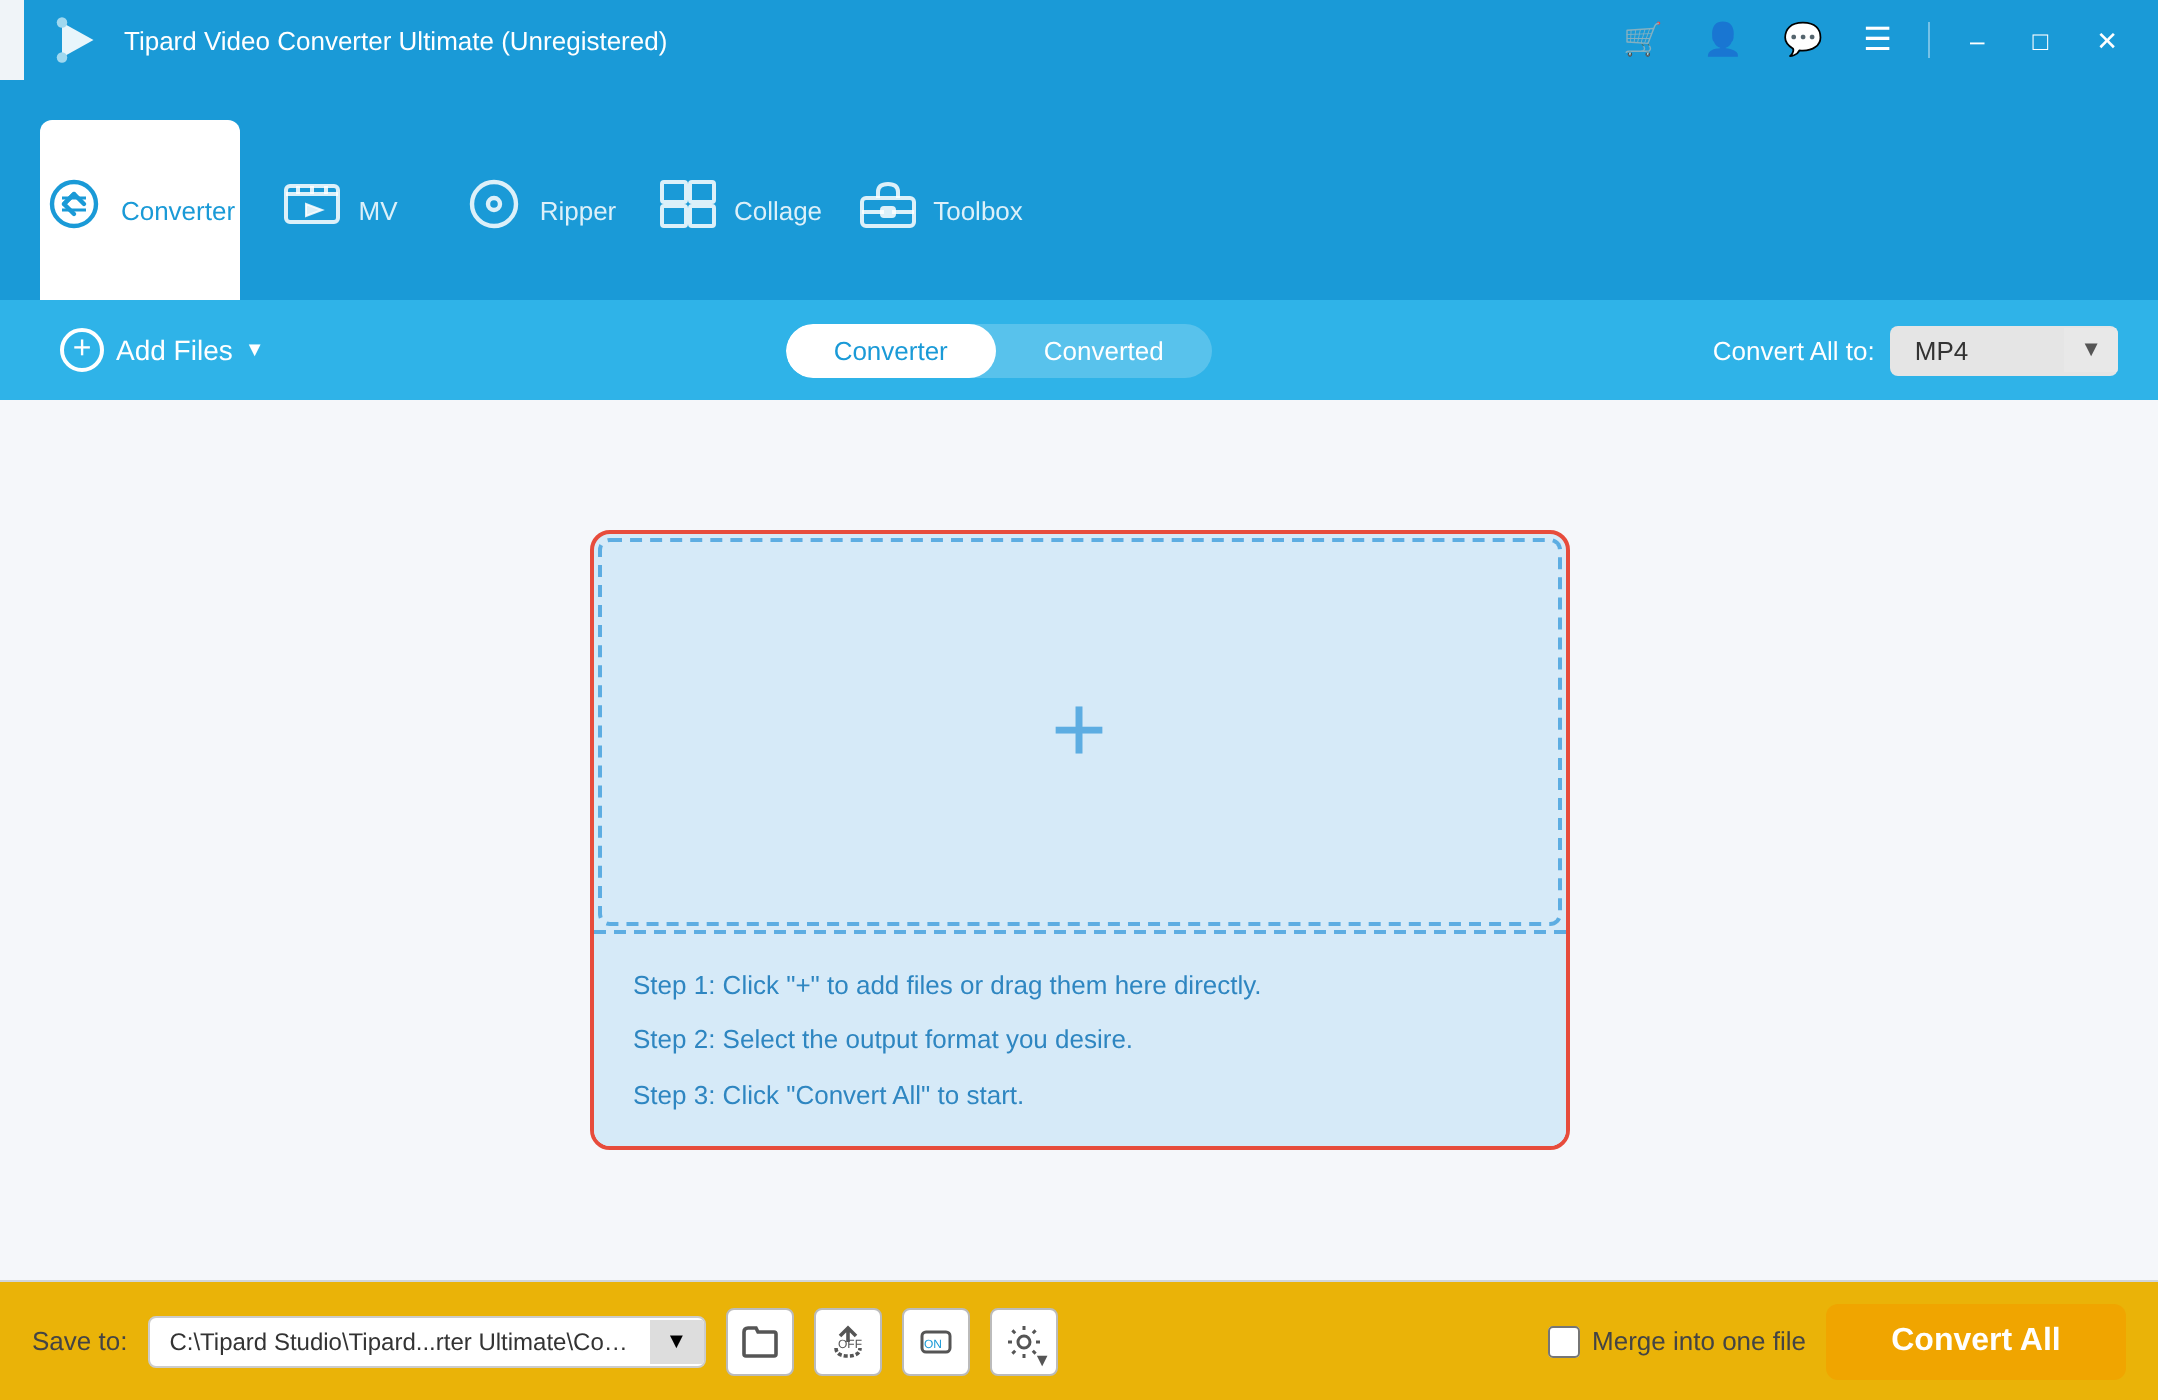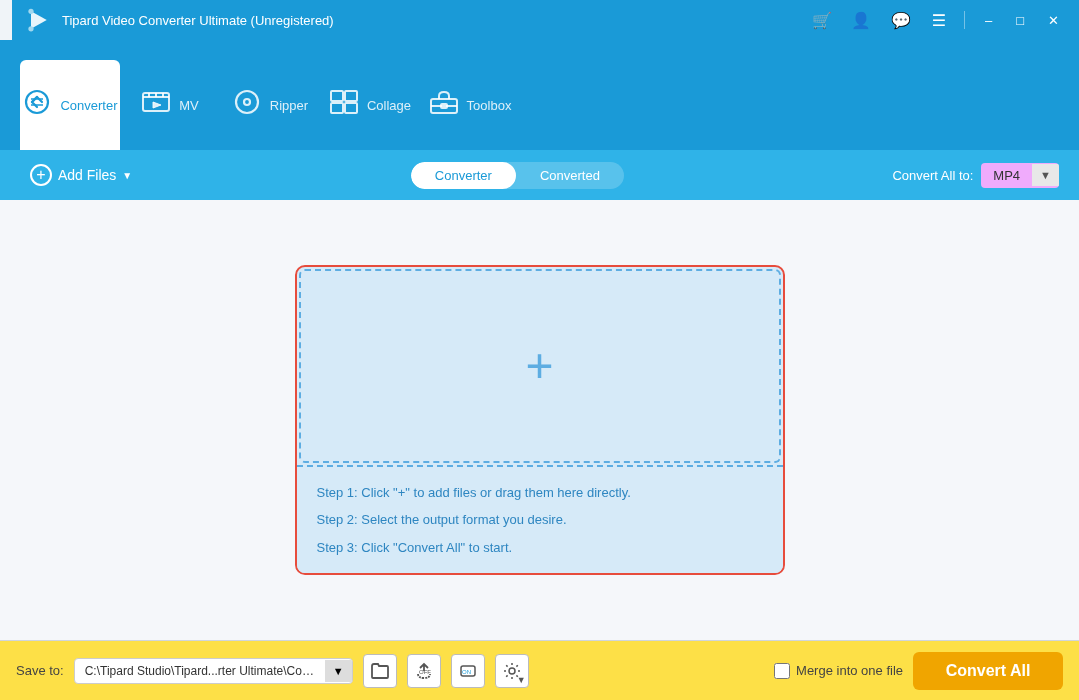--- a/index.html
+++ b/index.html
@@ -70,22 +70,23 @@
     }
     .tab-btn {
       padding: 6px 24px; color: white; font-size: 13px; cursor: pointer; border: none;
       background: transparent;
     }
     .tab-btn.active { background: white; color: #1a9ad7; border-radius: 20px; }
     .convert-all-to {
       margin-left: auto; display: flex; align-items: center; gap: 8px; color: white; font-size: 13px;
     }
     .format-dropdown {
-      display: flex; align-items: center; background: #f0abfc; border-radius: 4px;
+      display: flex; align-items: center; background: #e5e5e5; border-radius: 4px;
       overflow: hidden;
+      gap: 36px;
     }
     .format-value { padding: 5px 12px; font-size: 13px; color: #333; }
     .format-arrow-btn {
       background: #e8e8e8; padding: 5px 8px; cursor: pointer; font-size: 11px; color: #555;
       border: none;
     }
 
     
     .main-content {
       flex: 1; background: #f5f7fa; display: flex; align-items: center; justify-content: center;
@@ -116,21 +117,21 @@
     .drop-upper-inner {
       width: calc(100% - 4px); height: calc(100% - 4px);
       border: 2px dashed #5dade2;
       border-radius: 6px;
       display: flex; align-items: center; justify-content: center;
       margin: 2px;
     }
 
     
     .bottombar {
-      background: #fde047;
+      background: #eab308;
       height: 60px;
       display: flex; align-items: center;
       padding: 0 16px;
       gap: 10px;
       flex-shrink: 0;
       border-top: 1px solid #d0d5db;
     }
     .save-label { font-size: 13px; color: #444; white-space: nowrap; }
     .save-path-group {
       display: flex; align-items: center; background: white; border: 1px solid #ccc; border-radius: 4px; overflow: hidden;

